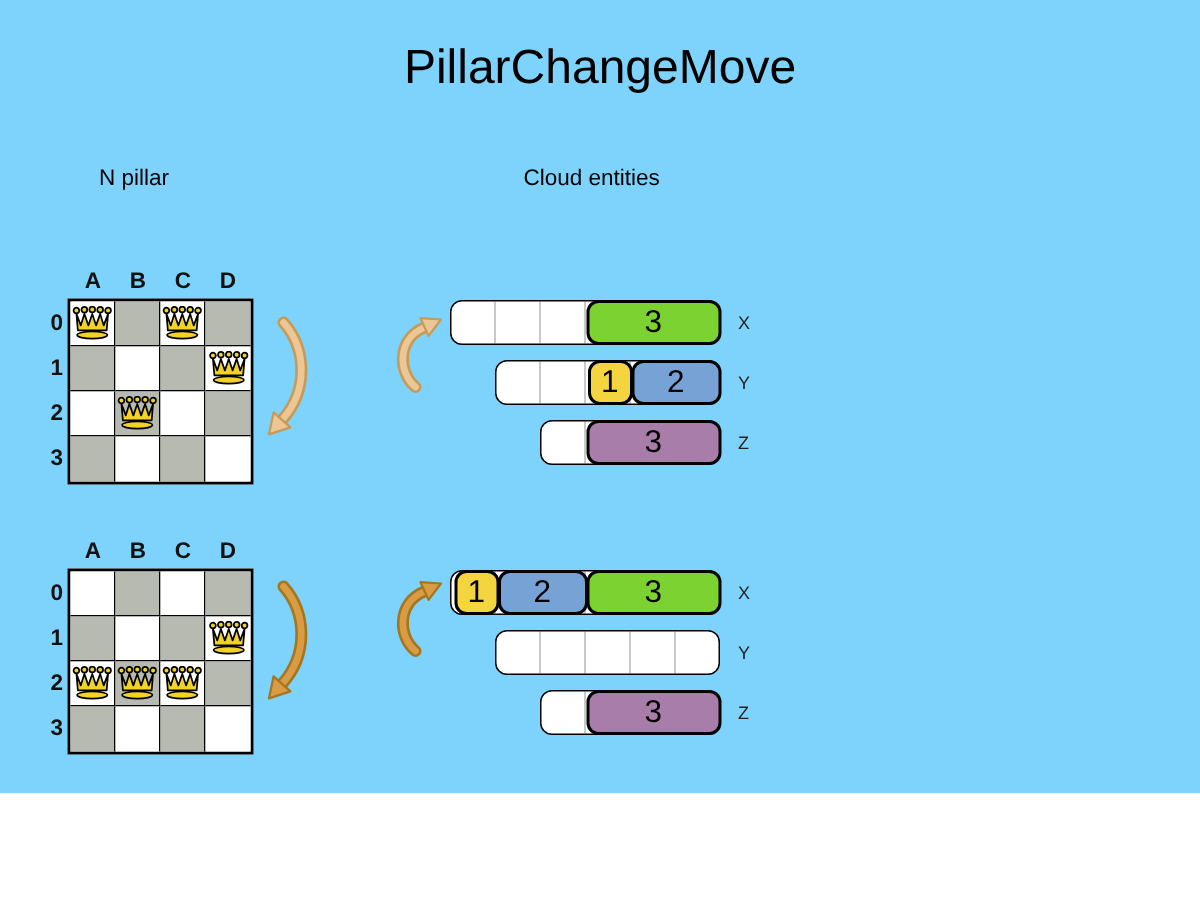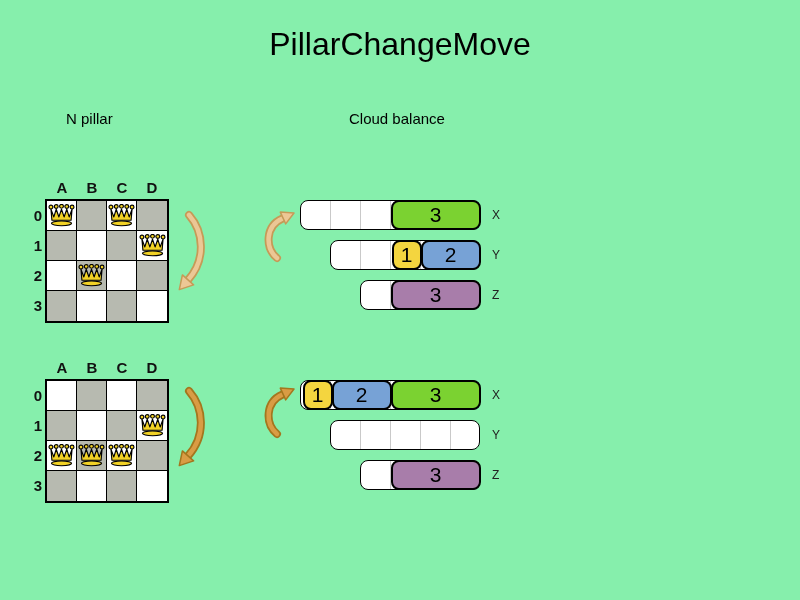--- a/index.html
+++ b/index.html
@@ -1,16 +1,16 @@
 <!DOCTYPE html>
 <html style="--cell-gray: #b7bab0; --queen-gold: #f2d226; --arrow-light-fill: #ecc795; --arrow-light-outline: #c69a57; --arrow-dark-fill: #d99c44; --arrow-dark-outline: #a4761e;"><head>
 <meta charset="utf-8">
 <style>
   html,body{margin:0;padding:0;background:#fff;}
-  .canvas{position:relative;width:800px;height:600px;background:#86efac;overflow:hidden;
+  .canvas{position:relative;width:800px;height:529px;background:#7dd3fc;overflow:hidden;
           font-family:"Liberation Sans", sans-serif;color:#000;}
   .title{position:absolute;left:0;top:26px;width:800px;text-align:center;
          font-size:32px;letter-spacing:0px;}
   .subtitle{position:absolute;left:0;top:69px;width:800px;text-align:center;font-size:13px;}
   .section-label{position:absolute;font-size:15px;}
   .nq{left:66px;top:110px;}
   .cb{left:349px;top:110px;}
 
   
   .col-headers{position:absolute;display:flex;height:18px;line-height:18px;}
@@ -45,21 +45,21 @@
   .arrow-dark{--af:var(--arrow-dark-fill,#d99c44);--ao:var(--arrow-dark-outline,#a4761e);}
 </style>
 </head>
 <body>
 
 <div class="canvas">
 
   <div class="title">PillarChangeMove</div>
 
   <div class="section-label nq">N pillar</div>
-  <div class="section-label cb">Cloud balance</div>
+  <div class="section-label cb">Cloud entities</div>
 
   <div>
     <div class="col-headers" style="left:47px;top:179px">
         <div class="col-header">A</div>
         <div class="col-header">B</div>
         <div class="col-header">C</div>
         <div class="col-header">D</div>
       </div>
     <div class="row-labels" style="left:24px;top:201px">
         <div class="row-label">0</div>

